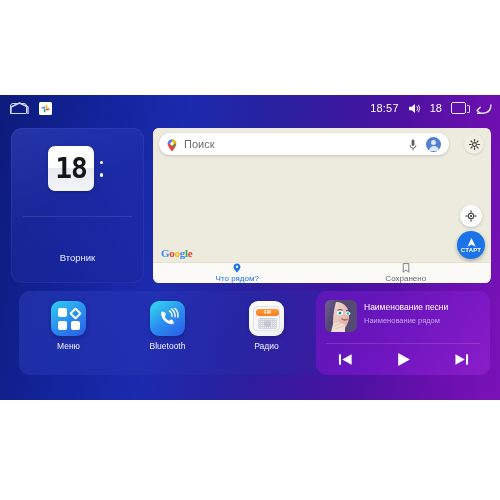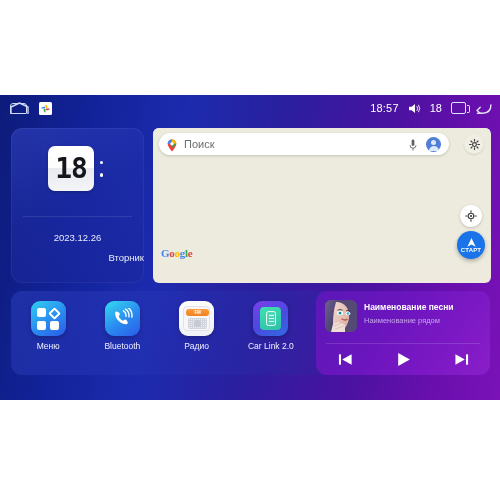--- a/index.html
+++ b/index.html
@@ -163,21 +163,21 @@
     left: 0; top: 104px;
     width: 133px;
     text-align: center;
     color: #e9ecfb;
     font-size: 9.5px;
   }
   .clock-day {
     position: absolute;
     left: 0; top: 124px;
     width: 133px;
-    text-align: right;
+    text-align: center;
     color: #e9ecfb;
     font-size: 9.5px;
   }
 
   
   #maps-card {
     position: absolute;
     left: 153px; top: 33px;
     width: 338px; height: 155px;
     border-radius: 6px;
@@ -320,21 +320,21 @@
   }
   .map-tab .tlabel {
     font-size: 8px;
   }
   .map-tab.active .tlabel { color: #1a73e8; }
   .map-tab.inactive .tlabel { color: #66666a; }
 
   
   #apps-dock {
     position: absolute;
-    left: 11px; top: 196px;
+    left: 19px; top: 196px;
     width: 297px; height: 84px;
     border-radius: 11px;
     background: linear-gradient(120deg, rgba(52,70,200,0.42) 0%, rgba(40,52,180,0.34) 50%, rgba(36,44,160,0.26) 100%);
     padding-left: 23px;
   }
   .apps-row {
     position: absolute;
     left: 0; top: 10px;
     width: 297px;
     display: flex;
@@ -479,21 +479,21 @@
     width: 32px; height: 32px;
     border-radius: 6px;
     overflow: hidden;
     background: linear-gradient(145deg, #5a4a7a, #3a3a6a);
   }
   .track-title {
     position: absolute;
     left: 48px; top: 11px;
     color: #ffffff;
     font-size: 8.5px;
-    font-weight: bold;
+    font-weight: normal;
     white-space: nowrap;
   }
   .track-artist {
     position: absolute;
     left: 48px; top: 25px;
     color: rgba(230,215,250,0.72);
     font-size: 7.5px;
     white-space: nowrap;
   }
   .music-divider {
@@ -562,21 +562,20 @@
     <div class="flip-row">
       <div class="flip-box">
         <span>18</span>
       </div>
       <div class="flip-colon">
         <i></i>
           <i></i>
       </div>
     </div>
     <div class="clock-divider"></div>
-    <div class="clock-date">2023.12.26</div>
     <div class="clock-day">Вторник</div>
   </div>
 
   <div id="maps-card">
     <div class="map-canvas"></div>
 
     <div class="search-bar">
       <span class="pin-icon">
         <svg width="10" height="13" viewBox="0 0 10 13">
           <path d="M5 0.5 C7.4 0.5 9.3 2.4 9.3 4.8 C9.3 8 5 12.5 5 12.5 C5 12.5 0.7 8 0.7 4.8 C0.7 2.4 2.6 0.5 5 0.5 Z" fill="#ea4335"></path>
@@ -630,20 +629,35 @@
       </svg>
     </div>
 
     <div class="start-btn">
       <svg width="11" height="11" viewBox="0 0 12 12" style="margin-bottom:-1px;">
         <path d="M6 1.2 L10.5 10.5 L6 8.2 L1.5 10.5 Z" fill="#ffffff"></path>
       </svg>
       <span class="lbl">СТАРТ</span>
     </div>
 
+    <div class="map-tabs">
+      <div class="map-tab active">
+        <svg width="8" height="10" viewBox="0 0 8 10">
+          <path d="M4 0.4 C5.9 0.4 7.4 1.9 7.4 3.8 C7.4 6.3 4 9.6 4 9.6 C4 9.6 0.6 6.3 0.6 3.8 C0.6 1.9 2.1 0.4 4 0.4 Z" fill="#1a73e8"></path>
+          <circle cx="4" cy="3.8" r="1.2" fill="#ffffff"></circle>
+        </svg>
+        <span class="tlabel">Что рядом?</span>
+      </div>
+      <div class="map-tab inactive">
+        <svg width="8" height="10" viewBox="0 0 8 10">
+          <path d="M1.2 0.6 L6.8 0.6 L6.8 9.2 L4 7 L1.2 9.2 Z" fill="none" stroke="#70757a" stroke-width="0.9"></path>
+        </svg>
+        <span class="tlabel">Сохранено</span>
+      </div>
+    </div>
   </div>
 
   <div id="apps-dock">
     <div class="apps-row">
 
       <div class="app">
         <div class="app-ico ico-menu">
           <div class="menu-grid">
             <i class="a"></i>
               <i class="b"></i>
@@ -672,28 +686,20 @@
           <div class="radio-body">
             <div class="radio-band">
               <span>FM</span>
             </div>
             <div class="radio-speaker"></div>
           </div>
         </div>
         <span class="app-lbl">Радио</span>
       </div>
 
-      <div class="app">
-        <div class="app-ico ico-carlink">
-          <div class="carlink-tile">
-            <div class="carlink-phone"></div>
-          </div>
-        </div>
-        <span class="app-lbl">Car Link 2.0</span>
-      </div>
 
     </div>
   </div>
 
   <div id="music-card">
     <div class="album-art">
       <svg width="32" height="32" viewBox="0 0 32 32">
         <defs>
           <linearGradient id="skin" x1="0" y1="0" x2="1" y2="1">
             <stop offset="0%" stop-color="#f3d9d0"></stop>

